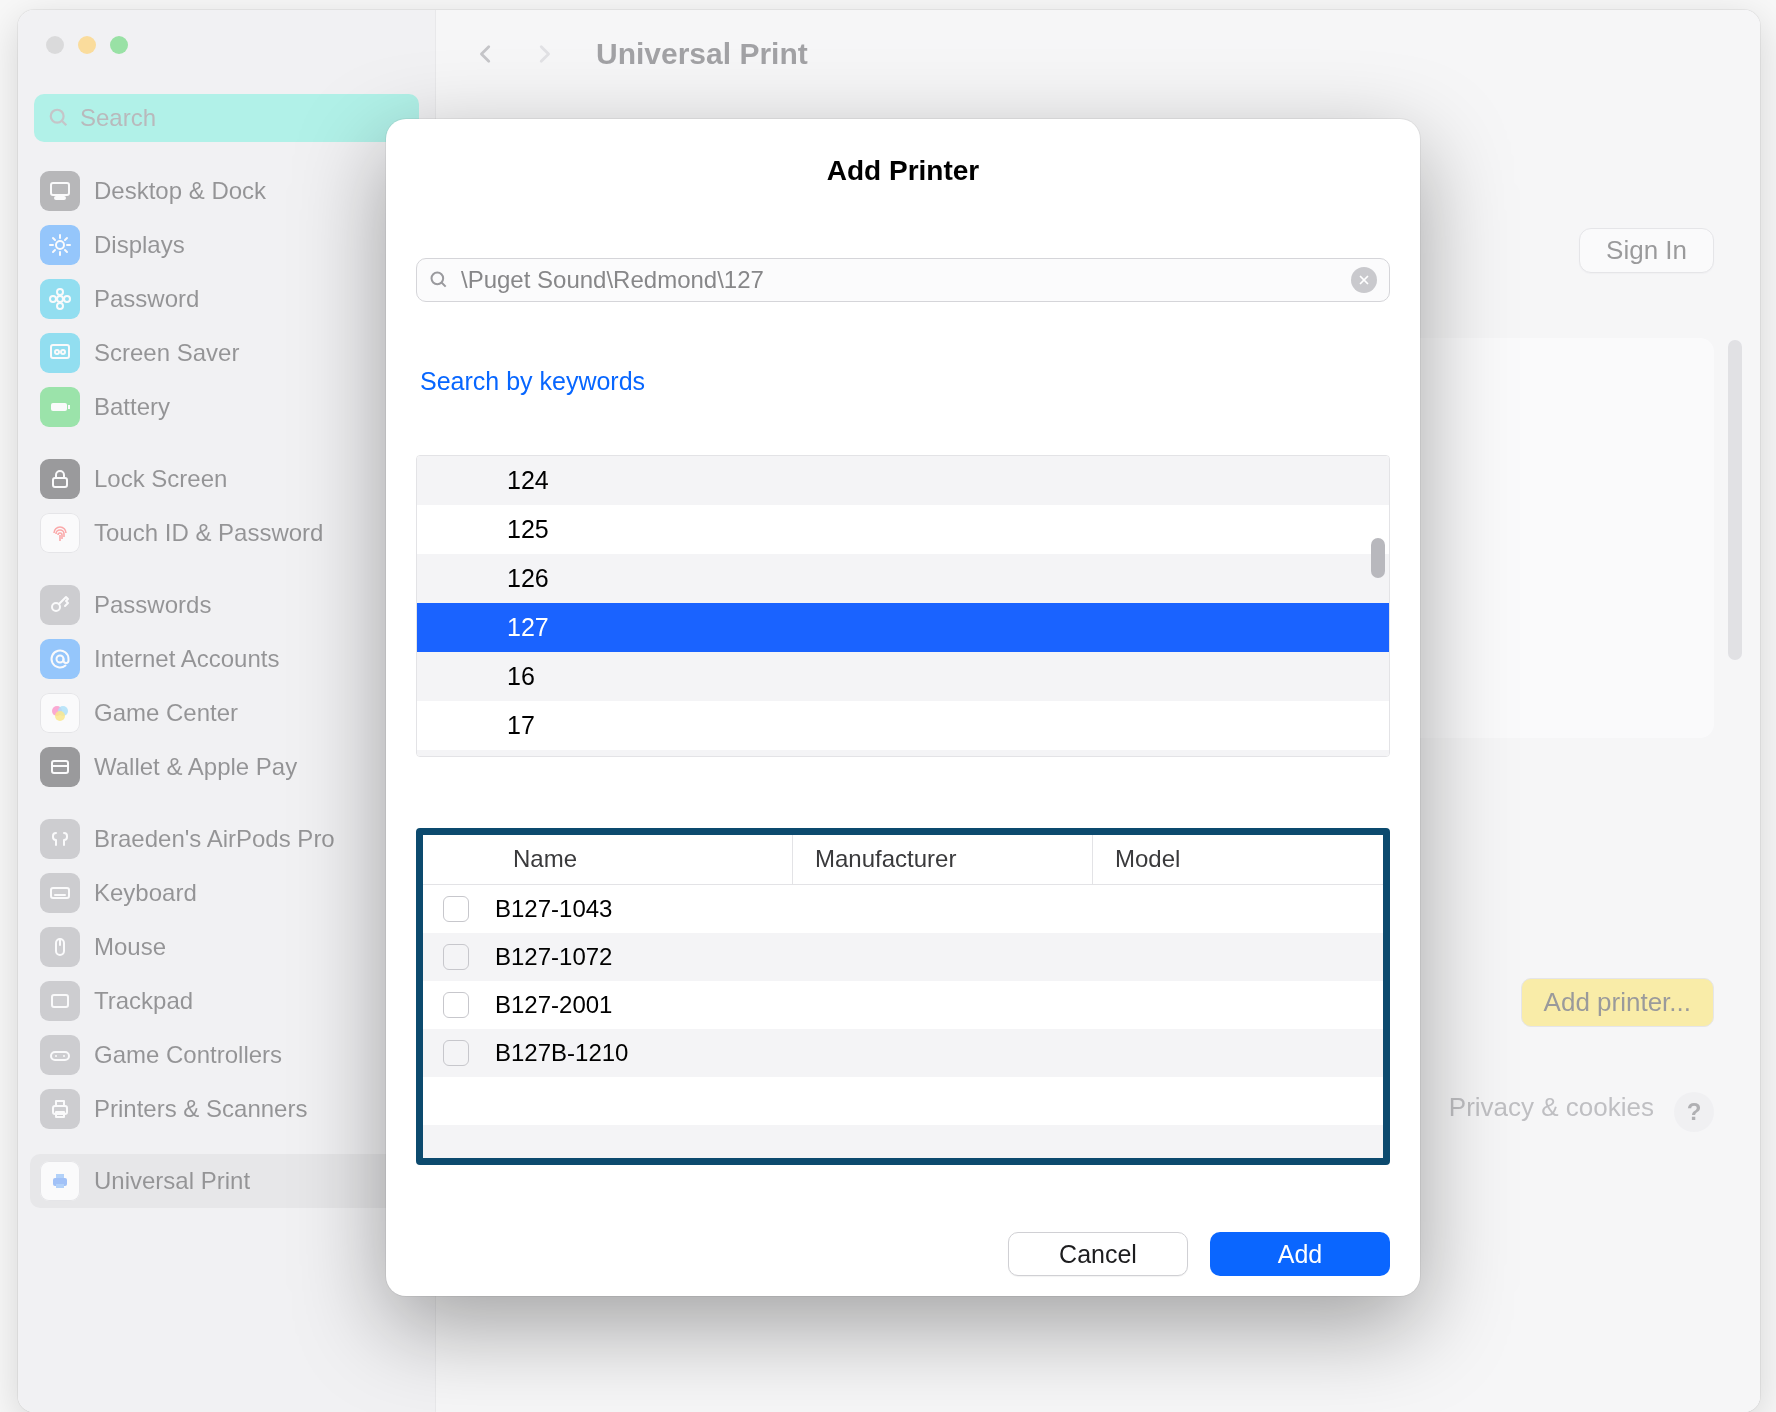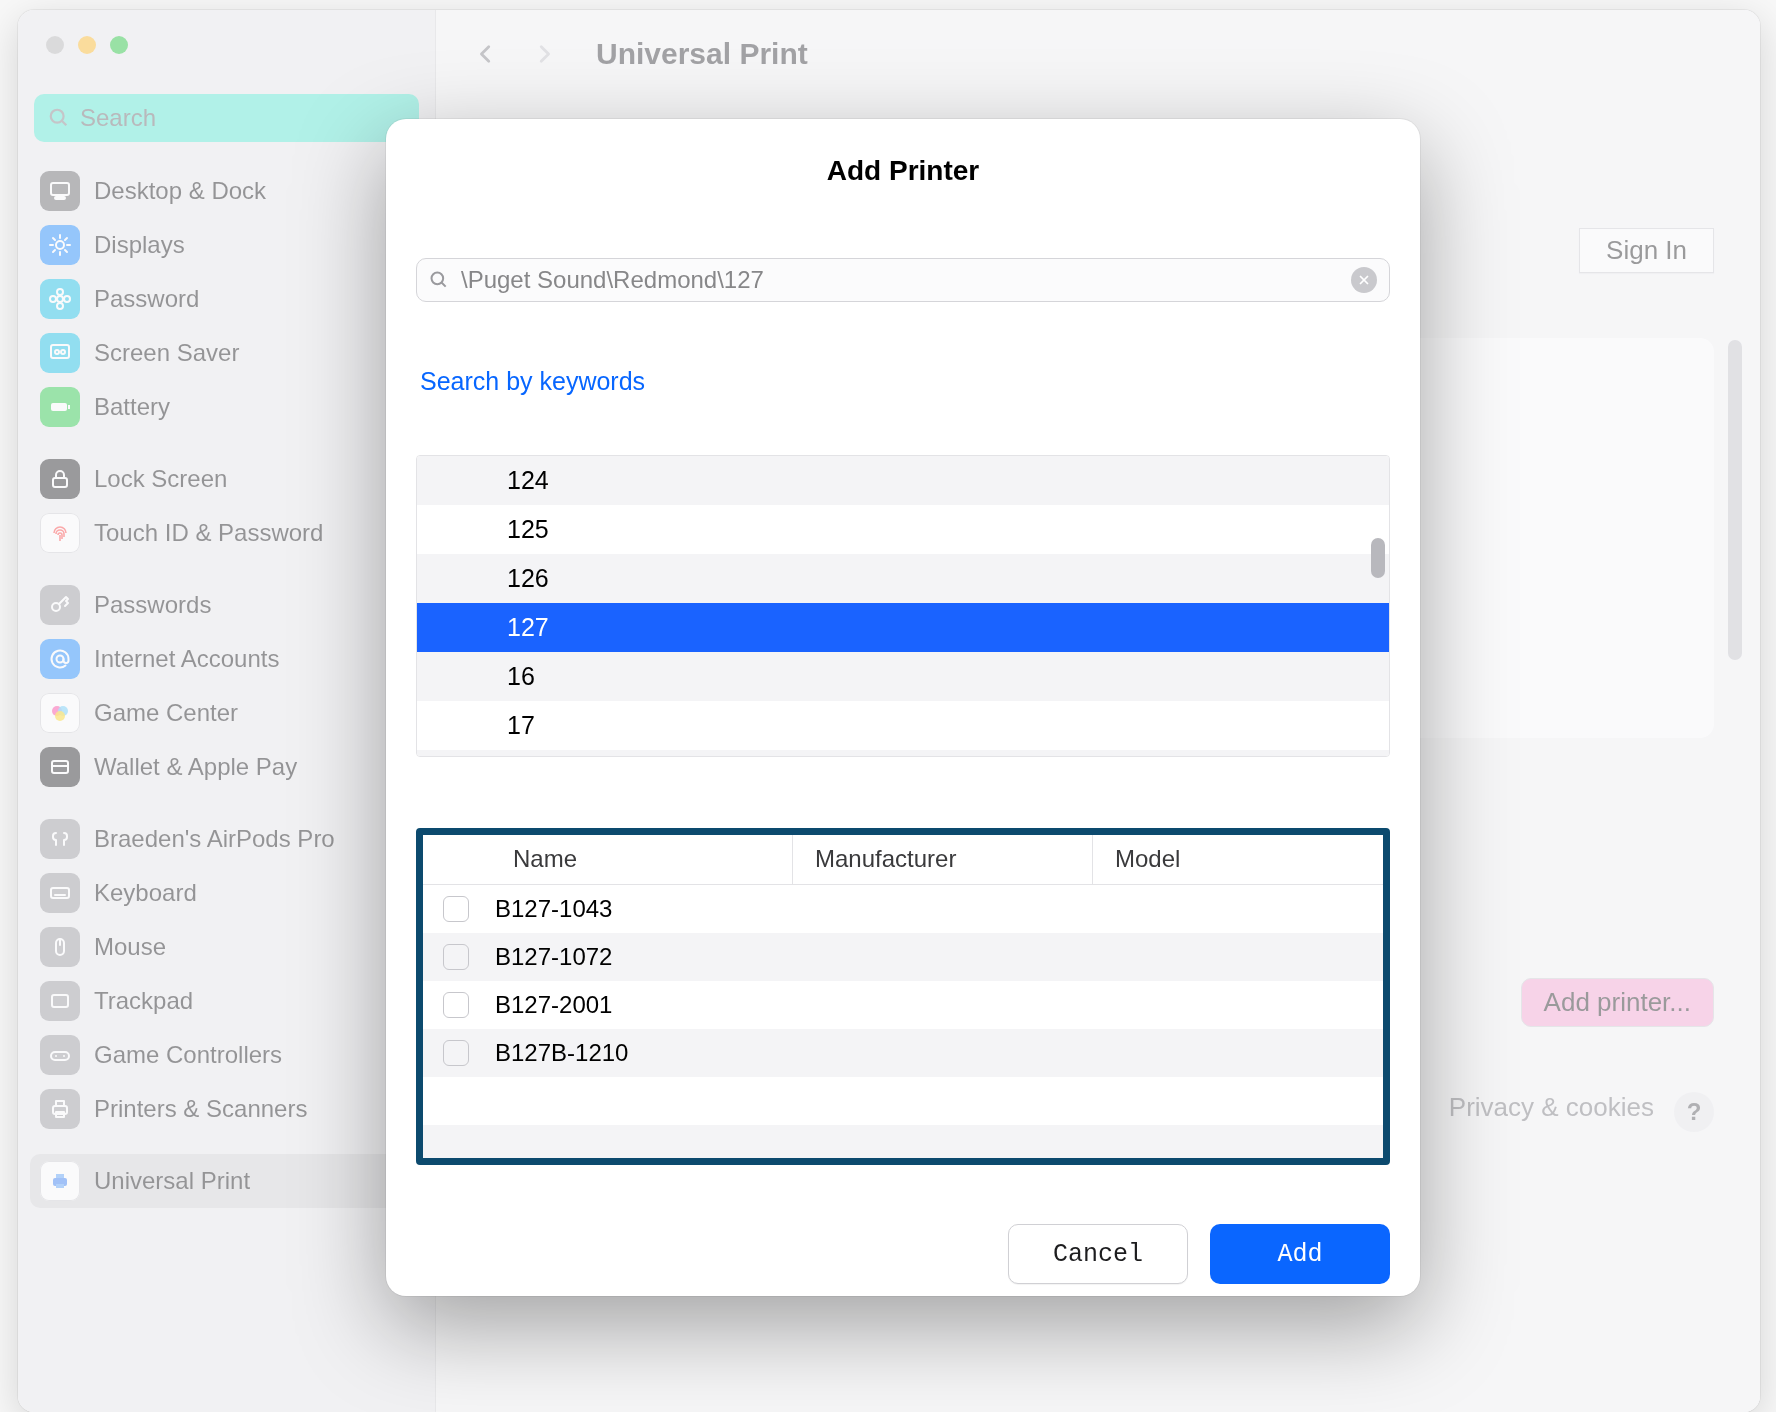--- a/index.html
+++ b/index.html
@@ -78,36 +78,36 @@
   }
   .nav-btn { width:32px; height:42px; display:flex; align-items:center; justify-content:center; color:#8a8a8f; }
   .nav-btn.fwd { color:#c7c7cc; }
   .main-title { font-size:30px; font-weight:700; color:#3d3d40; margin-left:10px;}
   .main-body { flex:1; position:relative; }
 
   .signin-btn {
     position:absolute; top: 130px; right: 46px;
     padding: 6px 26px;
     font-size:26px;
-    background:#fff; border:1px solid #d0d0d4; border-radius:0;
+    background:#fff; border:1px solid #d0d0d4; border-radius:12px;
     color:#2a2a2c;
     box-shadow: 0 1px 1px rgba(0,0,0,.05);
   }
 
   .content-card {
     position:absolute; top:240px; left:26px; right:46px;
     height: 400px;
     background:#fff;
     border-radius:14px;
   }
   .addprinter-btn {
     position:absolute; top: 880px; right:46px;
     padding: 8px 22px;
     font-size:26px;
-    background:#f9a8d4; border:1px solid #d0d0d4; border-radius:10px;
+    background:#fde047; border:1px solid #d0d0d4; border-radius:10px;
     color:#2a2a2c;
   }
   .footer-row {
     position:absolute; top: 994px; right:46px;
     display:flex; gap:20px;
     color:#7d7d82; font-size:26px;
   }
   .help-btn {
     width:40px; height:40px; border-radius:50%;
     background:#e9e9ec; display:flex; align-items:center; justify-content:center;
@@ -206,24 +206,24 @@
   .pt-name { flex:1; }
 
   .modal-actions {
     margin-top:auto;
     height:110px;
     display:flex; justify-content:flex-end; align-items:center;
     gap: 22px; padding: 0 30px 0 0;
     border-top: 0px solid #ececef;
   }
   .btn {
-    height:60px; padding: 0 44px;
+    height:44px; padding: 0 44px;
     border-radius:10px;
     font-size:25px;
-    display:flex; align-items:center; justify-content:center;font-family:Liberation Mono, monospace;
+    display:flex; align-items:center; justify-content:center;
   }
   .btn-cancel { background:#fff; border:1px solid #d0d0d4; color:#1d1d1f; box-shadow: 0 1px 1px rgba(0,0,0,.05); min-width:180px;}
   .btn-primary{ background:#0a66ff; color:#fff; border:none; min-width:180px;}
 
   
   svg { display:block; }
 </style>
 </head>
 <body>
 

